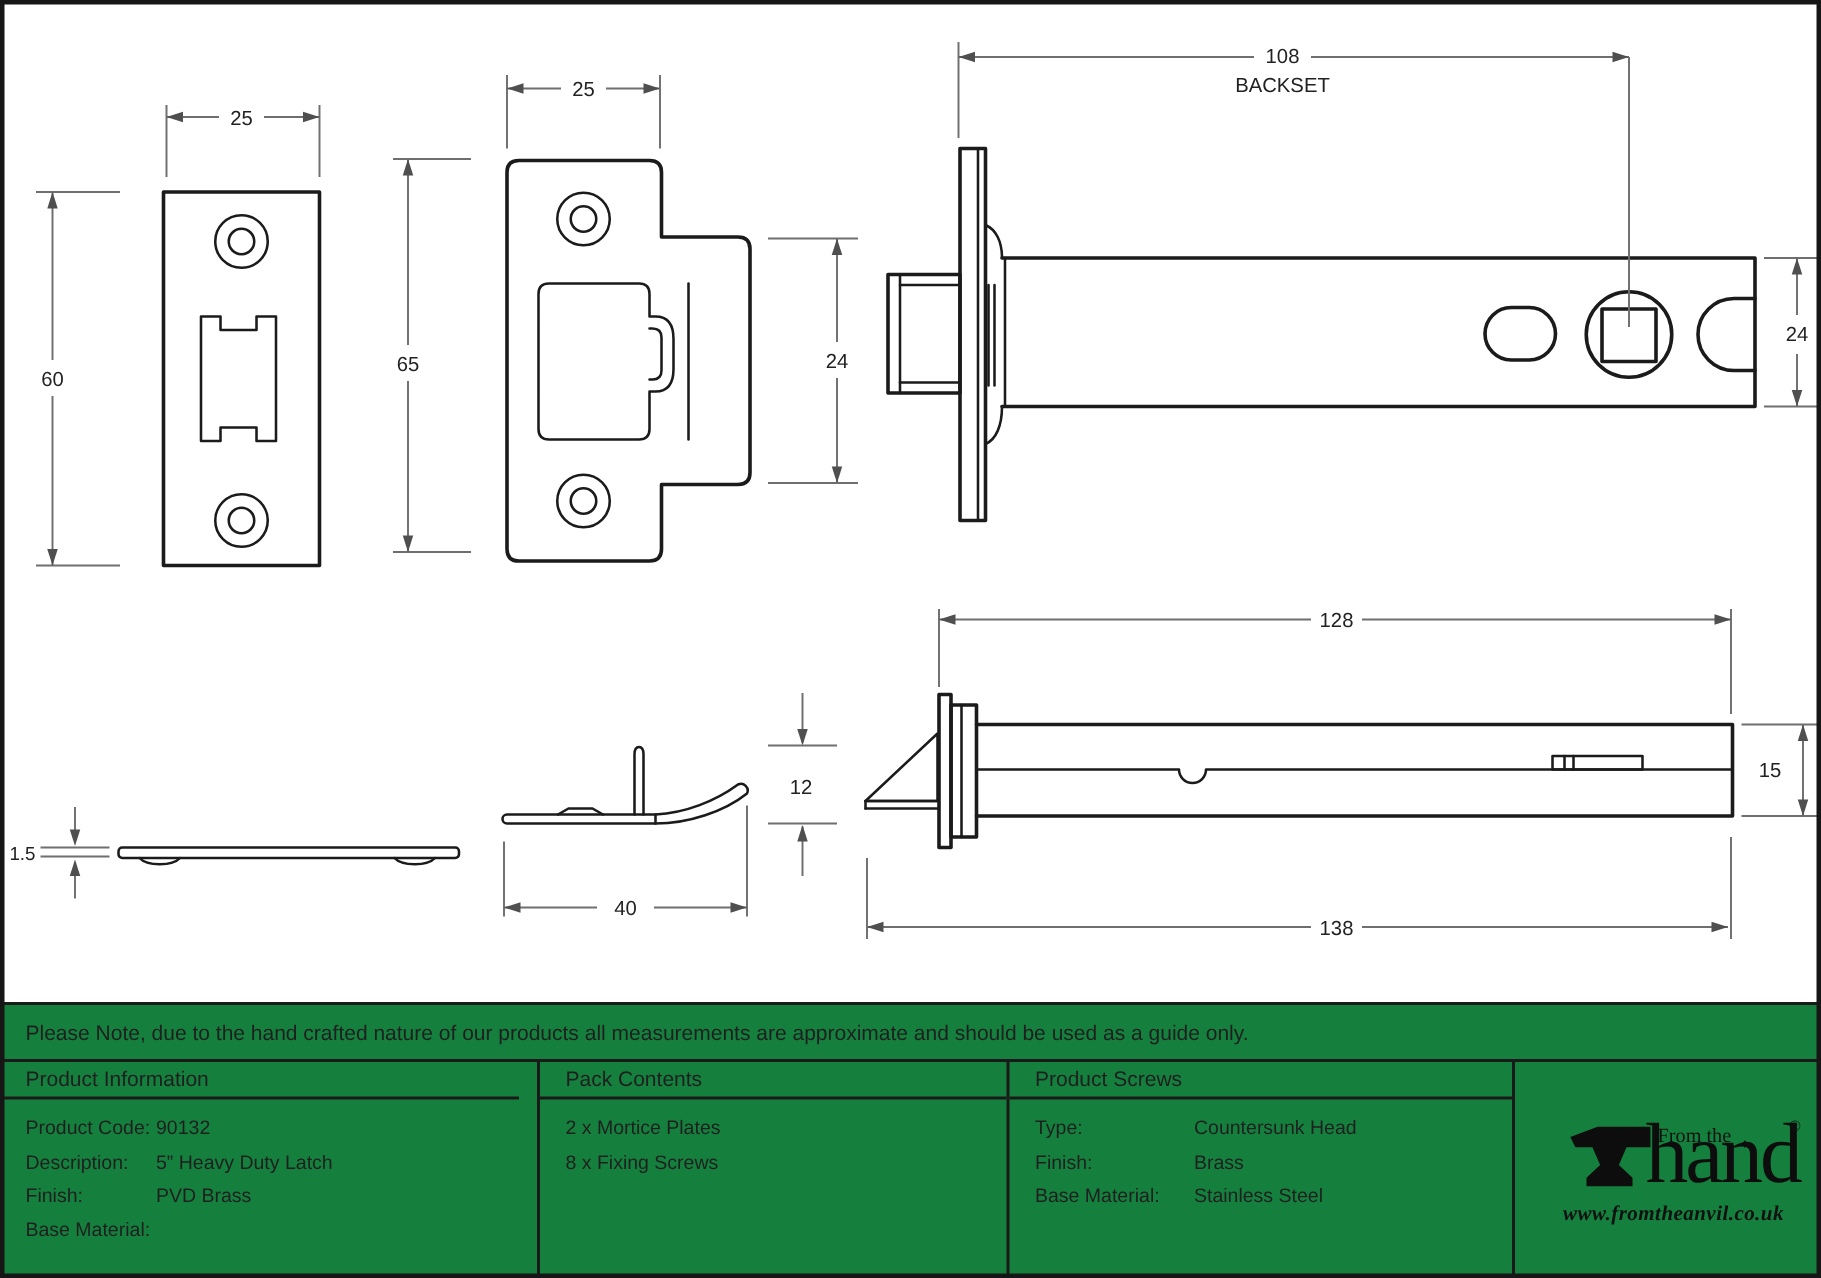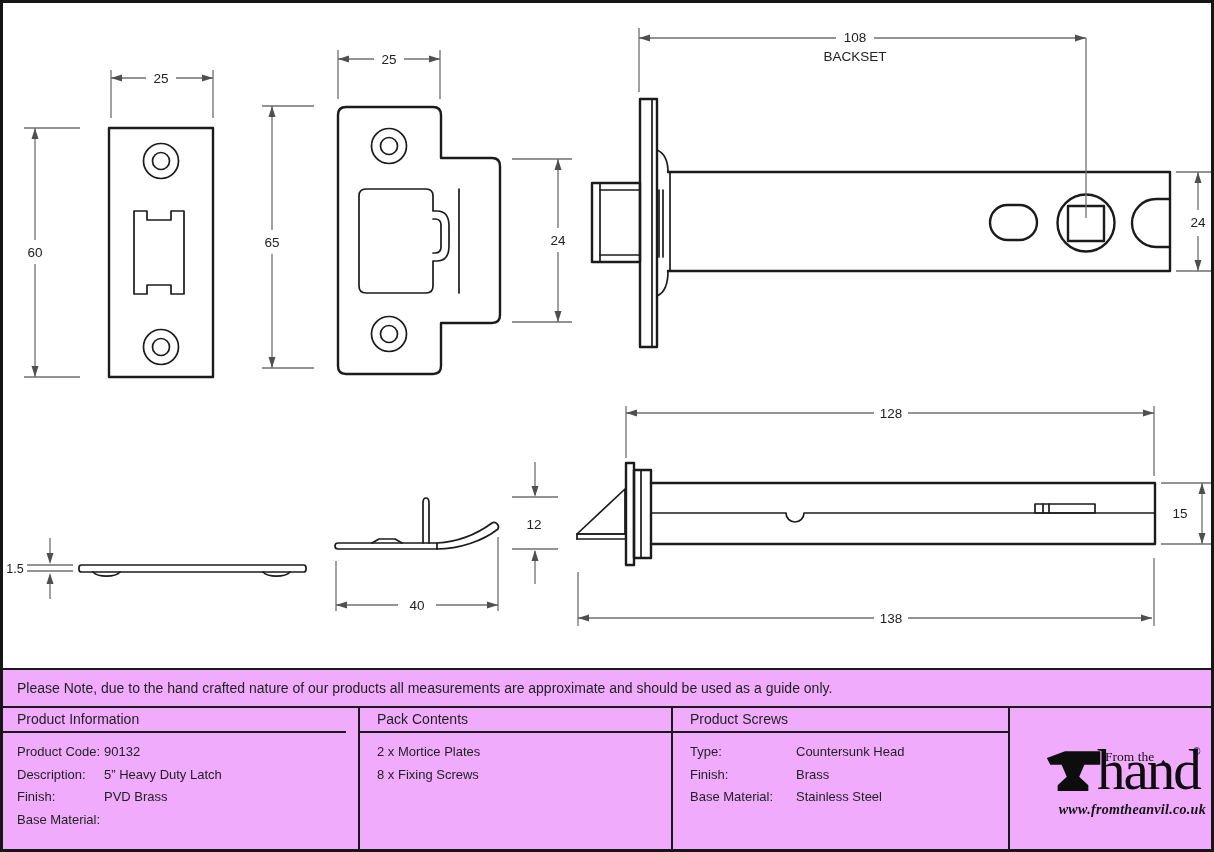--- a/index.html
+++ b/index.html
@@ -8,21 +8,21 @@
   .frame{position:absolute;inset:0;border:3px solid #161616;pointer-events:none;z-index:50;}
   svg text{font-family:"Liberation Sans",sans-serif;}
   .o{fill:none;stroke:#1b1b1b;stroke-width:2.4;stroke-linejoin:round;stroke-linecap:round;}
   .o2{fill:none;stroke:#1b1b1b;stroke-width:1.7;stroke-linejoin:round;stroke-linecap:round;}
   .d{fill:none;stroke:#6f6f6f;stroke-width:1.3;}
   .ah{fill:#4f4f4f;stroke:none;}
   .dim{font-size:13.5px;fill:#222;text-anchor:middle;}
   .dimsmall{font-size:12.5px;fill:#222;text-anchor:middle;}
   
   .bottom{position:absolute;left:0;top:668px;width:1214px;height:184px;box-sizing:border-box;
-          border-top:2px solid #1a1a1a;background:#f0abfc;}
+          border-top:2px solid #1a1a1a;background:#15803d;}
   .note{height:36px;border-bottom:2px solid #1a1a1a;display:flex;align-items:center;
         padding-left:17px;font-size:14px;}
   .tablerow{display:flex;height:152px;}
   .col{position:relative;box-sizing:border-box;}
   .col1{width:346px;}
   .col2{width:313px;border-left:2px solid #1a1a1a;margin-left:12px;}
   .col3{width:337px;border-left:2px solid #1a1a1a;}
   .col4{flex:1;border-left:2px solid #1a1a1a;}
   .chead{height:23px;border-bottom:2px solid #1a1a1a;line-height:22px;padding-left:17px;font-size:14px;}
   .cbody{padding:8px 16px 0 17px;font-size:13px;line-height:22.5px;}
@@ -30,21 +30,21 @@
   .tlabel{width:87px;flex:none;}
   .fslabel{width:106px;flex:none;}
   
   .logo-wrap{position:absolute;left:34px;top:38px;width:158px;height:76px;}
   .anvil-svg{position:absolute;left:0;top:4px;}
   .fromthe{position:absolute;left:61px;top:3px;font-family:"Liberation Serif",serif;font-size:13.5px;color:#111;}
   .diamond{position:absolute;left:117px;top:11px;font-size:9px;color:#111;}
   .nvil{position:absolute;left:53px;top:-9px;font-family:"Liberation Serif",serif;font-size:57px;
         letter-spacing:-2px;color:#0d0d0d;}
   .reg{position:absolute;left:149px;top:0px;font-size:10px;color:#111;}
-  .weburl{position:absolute;left:-2px;top:56px;width:164px;text-align:right;
+  .weburl{position:absolute;left:-2px;top:56px;width:164px;text-align:left;
           font-family:"Liberation Serif",serif;font-style:italic;font-weight:bold;
           font-size:14px;letter-spacing:0.3px;color:#111;}
 </style>
 </head>
 <body>
 
 <div class="page">
   <div class="frame"></div>
 
   

